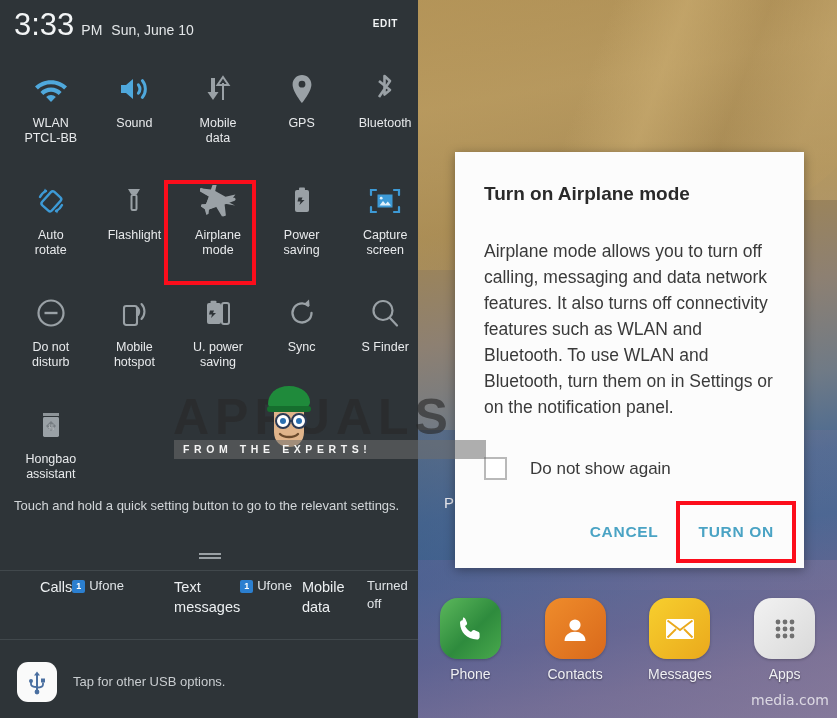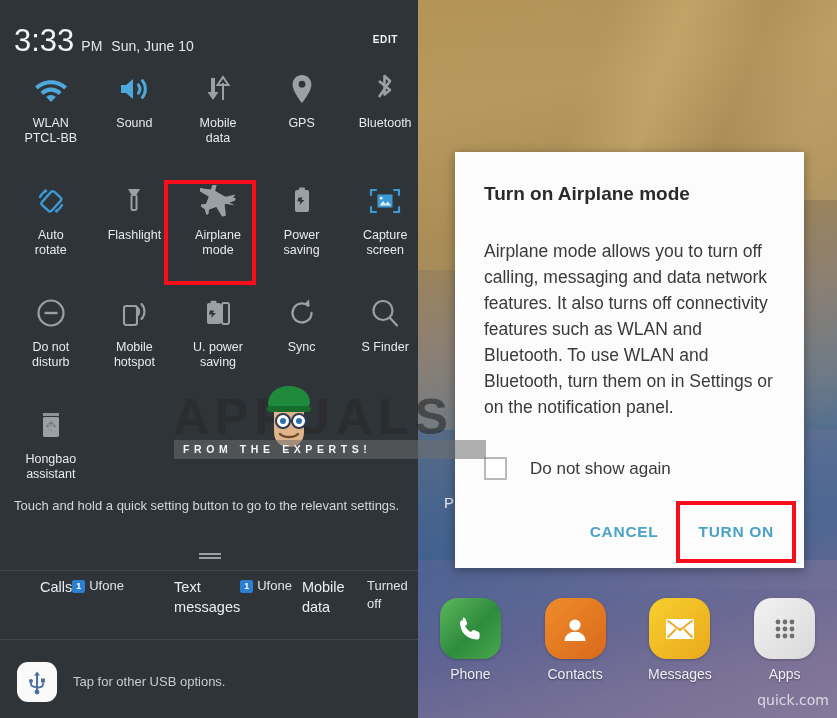--- a/index.html
+++ b/index.html
@@ -1,21 +1,21 @@
 <!DOCTYPE html>
 <html><head>
 <meta charset="utf-8">
 <style>
   html,body{margin:0;padding:0;background:#000;}
   body{width:837px;height:718px;overflow:hidden;font-family:"Liberation Sans",sans-serif;}
   .screen{position:relative;width:837px;height:718px;overflow:hidden;}
 
   
   .left-panel{position:absolute;left:0;top:0;width:418px;height:718px;background:#2e3438;overflow:hidden;}
-  .statusbar{position:absolute;left:0;top:16px;width:418px;height:56px;}
+  .statusbar{position:absolute;left:0;top:0;width:418px;height:56px;}
   .clock-wrap{position:absolute;left:14px;top:8px;display:flex;align-items:baseline;}
   .clock-time{font-size:31px;color:#f2f4f5;letter-spacing:0px;line-height:34px;font-weight:400;}
   .clock-ampm{font-size:14px;color:#e3e6e8;margin-left:7px;font-weight:400;}
   .clock-date{font-size:14px;color:#e3e6e8;margin-left:9px;font-weight:400;}
   .edit-btn{position:absolute;right:20px;top:18px;font-size:10px;color:#f2f4f5;font-weight:700;letter-spacing:.6px;cursor:pointer;}
 
   .qs-grid{position:absolute;left:0;top:56px;width:458px;margin-left:9px;}
   .qs-row{display:flex;width:418px;}
   .qs-cell{width:83.6px;display:flex;flex-direction:column;align-items:center;padding-top:10px;height:112px;box-sizing:border-box;position:relative;cursor:pointer;}
   .qs-icon{height:46px;display:flex;align-items:center;justify-content:center;}
@@ -446,14 +446,14 @@
       <circle cx="23" cy="39" r="3" fill="#2a6fb0"></circle>
       <circle cx="39" cy="39" r="3" fill="#2a6fb0"></circle>
       <path d="M30 39h2" stroke="#2b3a55" stroke-width="2"></path>
       <path d="M20 52c4 4 14 4 18 0" fill="none" stroke="#6b4a2c" stroke-width="2.4" stroke-linecap="round"></path>
     </svg>
     <div class="wm-strip">
       <span>FROM THE EXPERTS!</span>
     </div>
   </div>
 
-  <div class="wm2">quick.com</div>
+  <div class="wm2">media.com</div>
 </div>
 
 </body></html>

